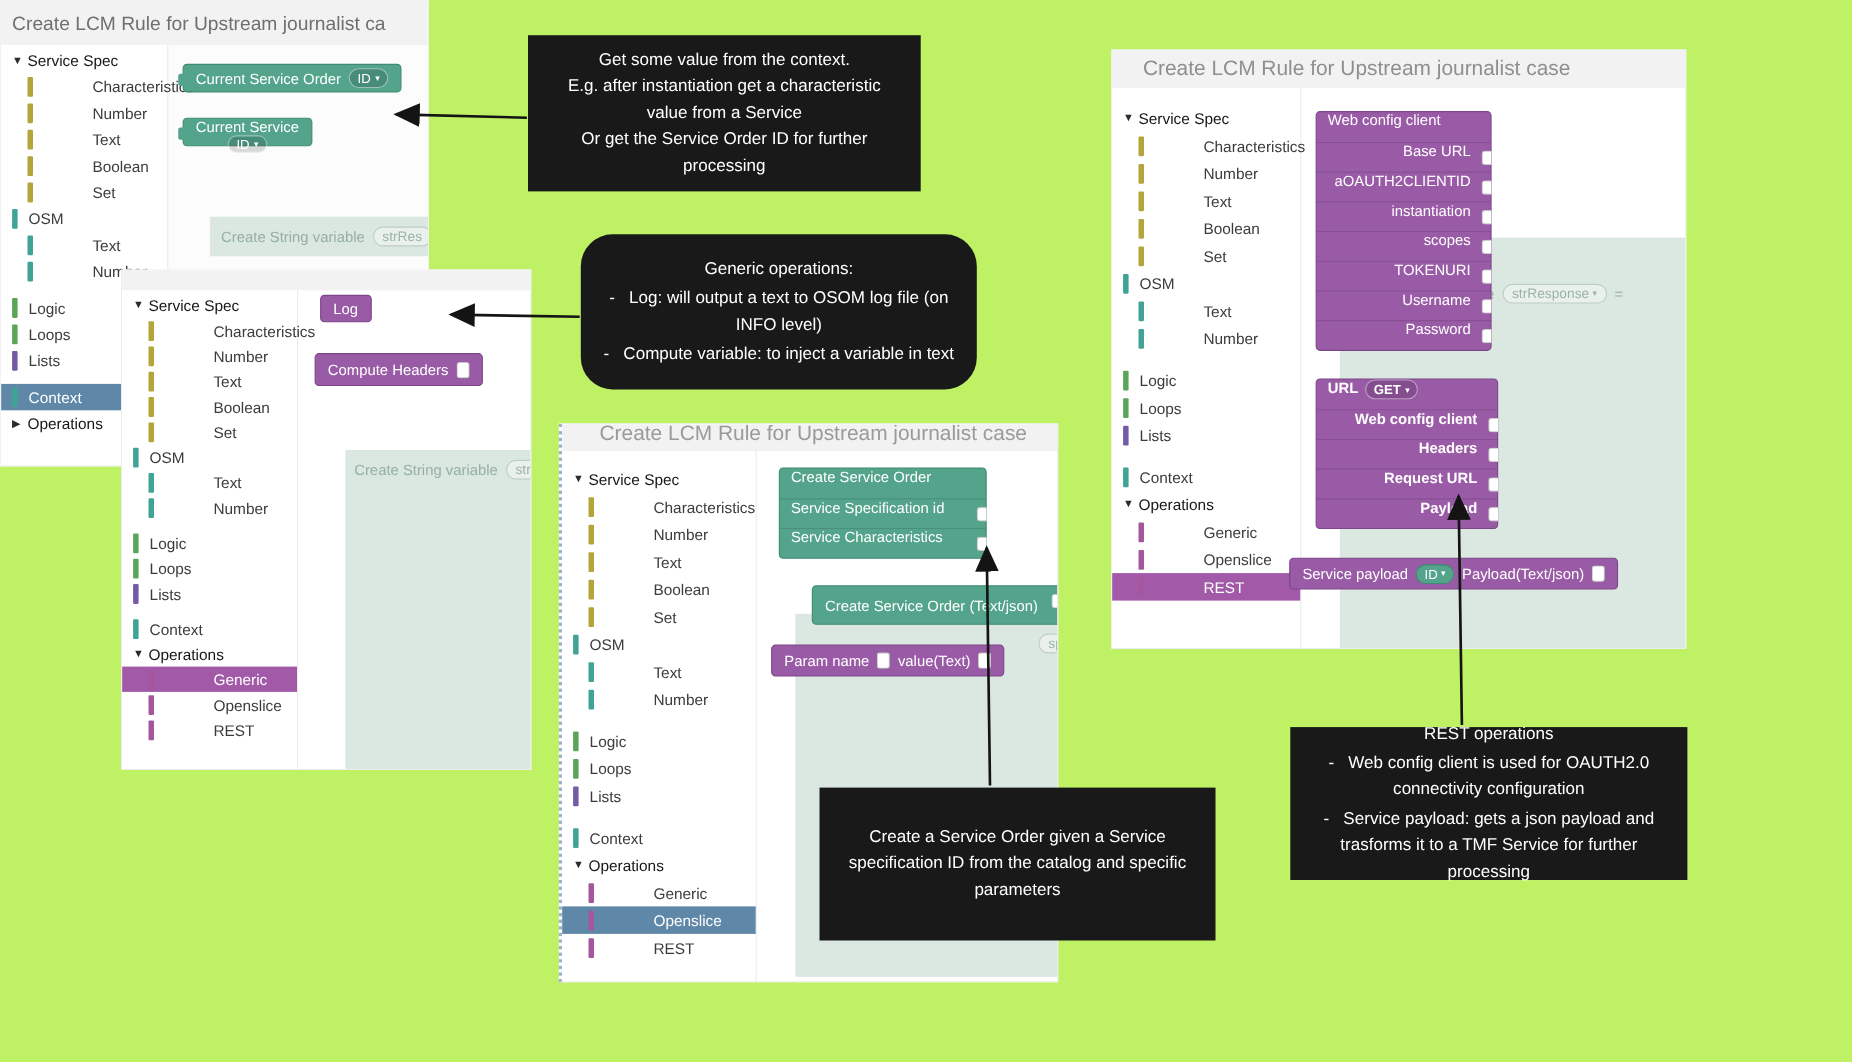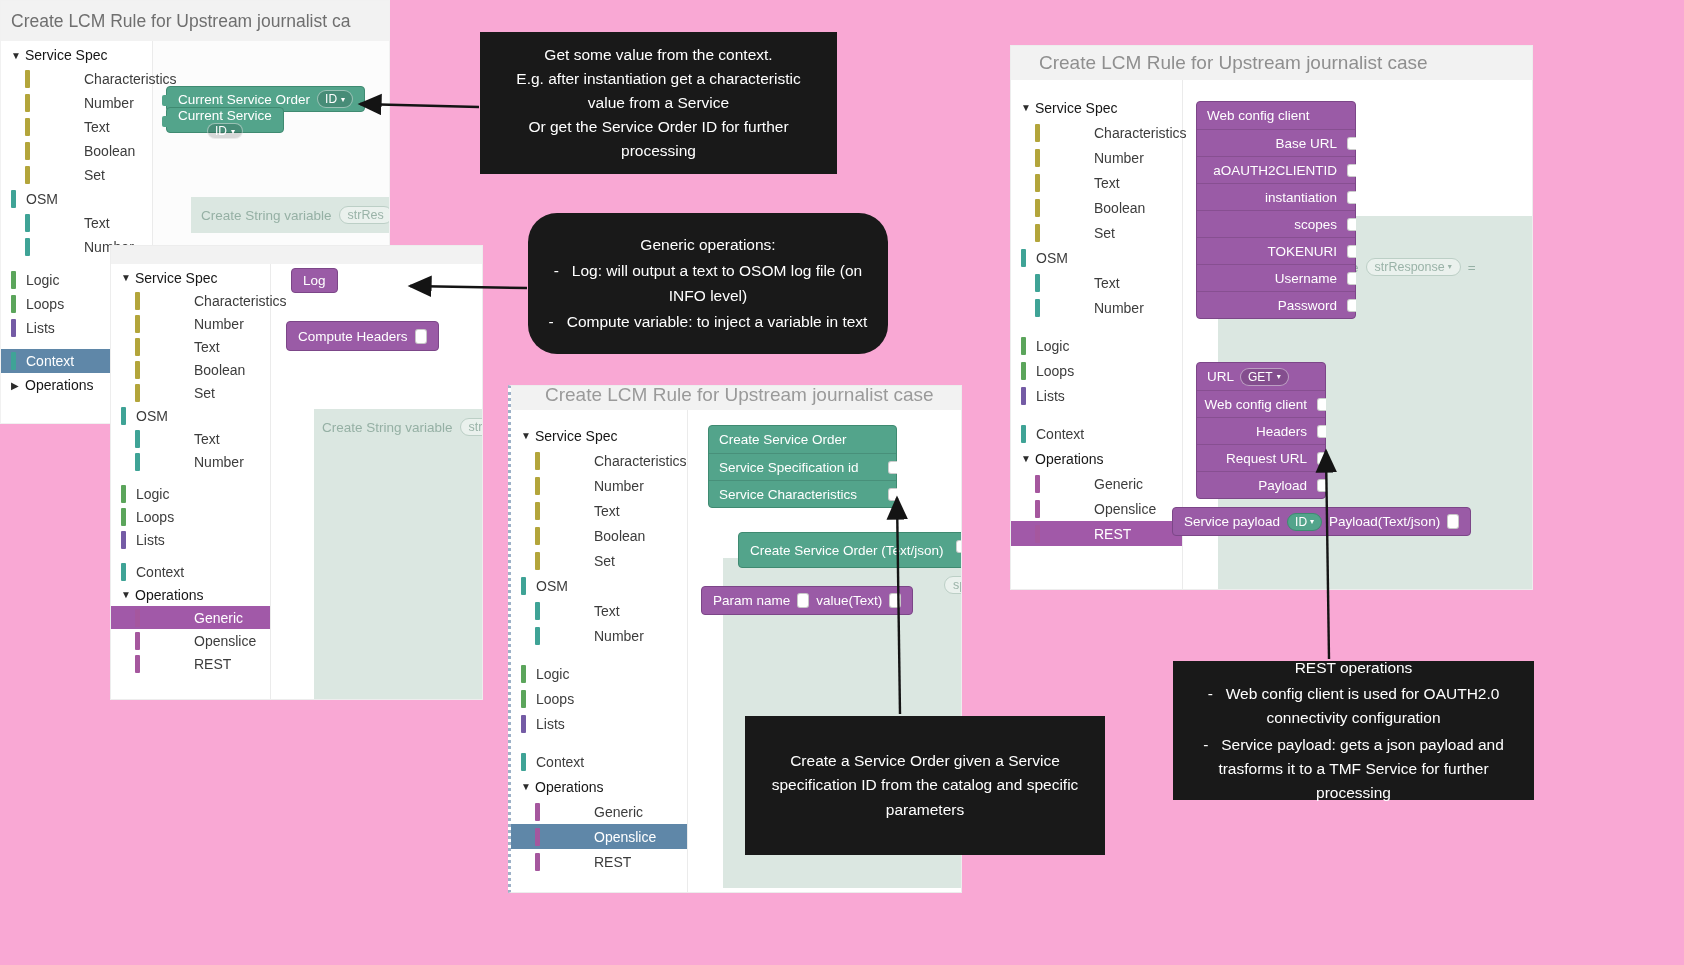--- a/index.html
+++ b/index.html
@@ -1,18 +1,18 @@
 <!DOCTYPE html>
 <html><head>
 <meta charset="utf-8">
 <style>
   * { box-sizing: border-box; margin: 0; padding: 0; }
   html,body { background:#ffffff; }
   body { font-family:"Liberation Sans","DejaVu Sans",sans-serif; }
-  .canvas { position:relative; width:1684px; height:965px; background:#f9a8d4; overflow:hidden; }
+  .canvas { position:relative; width:1684px; height:965px; background:#bef264; overflow:hidden; }
 
   
   .panel { position:absolute; background:#ffffff; border:1px solid #ededed; overflow:hidden; }
   .p1 { left:0px;    top:0px;   width:390px; height:424px; background:#fcfcfc; border-color:#f1f1f1; }
   .p2 { left:110px;  top:245px; width:373px; height:455px; }
   .p3 { left:508px;  top:385px; width:454px; height:508px; border-left:3px dotted #9db1c7; }
   .p4 { left:1010px; top:45px;  width:523px; height:545px; }
 
   .phead { background:#f2f2f2; color:#6f6f6f; display:flex; align-items:center;
            overflow:hidden; white-space:nowrap; }
@@ -57,57 +57,57 @@
         border:1px solid rgba(255,255,255,0.45); border-radius:10px; height:18px;
         padding:0 7px; font-size:12px; cursor:pointer; }
   .dd .caret { font-size:8px; }
 
   .socket-inline { display:inline-block; width:12px; height:15px; background:#fff;
                    border:1px solid rgba(0,0,0,0.22); border-radius:3px; flex:none; }
   .socket-edge { position:absolute; right:-1px; top:7px; width:9px; height:13px; background:#fff;
                  border:1px solid rgba(0,0,0,0.2); border-right:none; border-radius:3px 0 0 3px; }
 
   .stack { display:block; padding:0; height:auto; }
-  .stack .row { height:27px; display:flex; align-items:center; position:relative;
+  .stack .row { height:27px; display:flex; position:relative;
                 padding:0 18px 0 10px; column-gap:6px; }
   .stack .rows .row { border-top:1px solid rgba(0,0,0,0.12); }
   .stack .row.right { justify-content:flex-end; }
   .single { padding-right:20px; }
 
   
   .ghost-rect { position:absolute; background:#dbe7e1; }
   .ghost-row  { position:absolute; display:flex; align-items:center; column-gap:7px;
                 color:#95b0a4; font-size:13.5px; white-space:nowrap; }
   .ghost-band { position:absolute; background:#dbe7e1; display:flex; align-items:center;
                 column-gap:7px; color:#95b0a4; font-size:13.5px; padding:0 10px; white-space:nowrap; }
   .gpill { background:#eaf1ed; border:1px solid #bccfc6; border-radius:9px; height:18px;
            line-height:16px; padding:0 8px; font-size:12.5px; color:#9ab3a8;
            display:inline-flex; align-items:center; column-gap:3px; }
   .gpill .caret { font-size:8px; }
 
   
-  .pos-p1-b1 { left:165px; top:57px;margin-top:28px; }
+  .pos-p1-b1 { left:165px; top:57px; }
   .pos-p1-b2 { left:165px; top:106px;flex-direction:column; }
   .pos-p1-g  { left:190px; top:196px; width:200px; height:36px; }
 
   .pos-p2-gr { left:203px; top:163px; right:0; bottom:0; }
   .pos-p2-gt { left:211px; top:172px; }
   .pos-p2-log  { left:180px; top:22px; height:25px; }
   .pos-p2-comp { left:175px; top:75px; height:30px; }
 
   .pos-p3-gr  { left:212px; top:172px; width:240px; bottom:4px; }
   .pos-p3-sp  { left:433px; top:190px; }
   .pos-p3-cso { left:197px; top:39px; width:189px; }
   .pos-p3-csoj{ left:199px; top:146px; height:36px;margin-left:28px; }
   .pos-p3-par { left:190px; top:200px; height:29px; }
 
   .pos-p4-gr  { left:207px; top:170px; right:0; bottom:0; }
   .pos-p4-gt  { left:337px; top:212px; }
   .pos-p4-wcc { left:185px; top:55px;  width:160px; }
-  .pos-p4-url { left:185px; top:316px; width:130px; }
+  .pos-p4-url { left:185px; top:298px; width:166px;font-weight:bold; }
   .pos-p4-sp  { left:161px; top:461px; height:29px; }
   .pill-teal  { background:#53a48b; border:1px solid #3f8a71; color:#fff; border-radius:9px;
                 height:18px; padding:0 7px; font-size:12px; display:inline-flex;
                 align-items:center; column-gap:3px; }
   .pill-teal .caret { font-size:8px; }
 
   
   .callout { position:absolute; background:#191919; color:#ffffff; text-align:center;
              font-size:15.5px; line-height:1.55; padding:10px 18px;
              display:flex; flex-direction:column; justify-content:center; z-index:40; }

